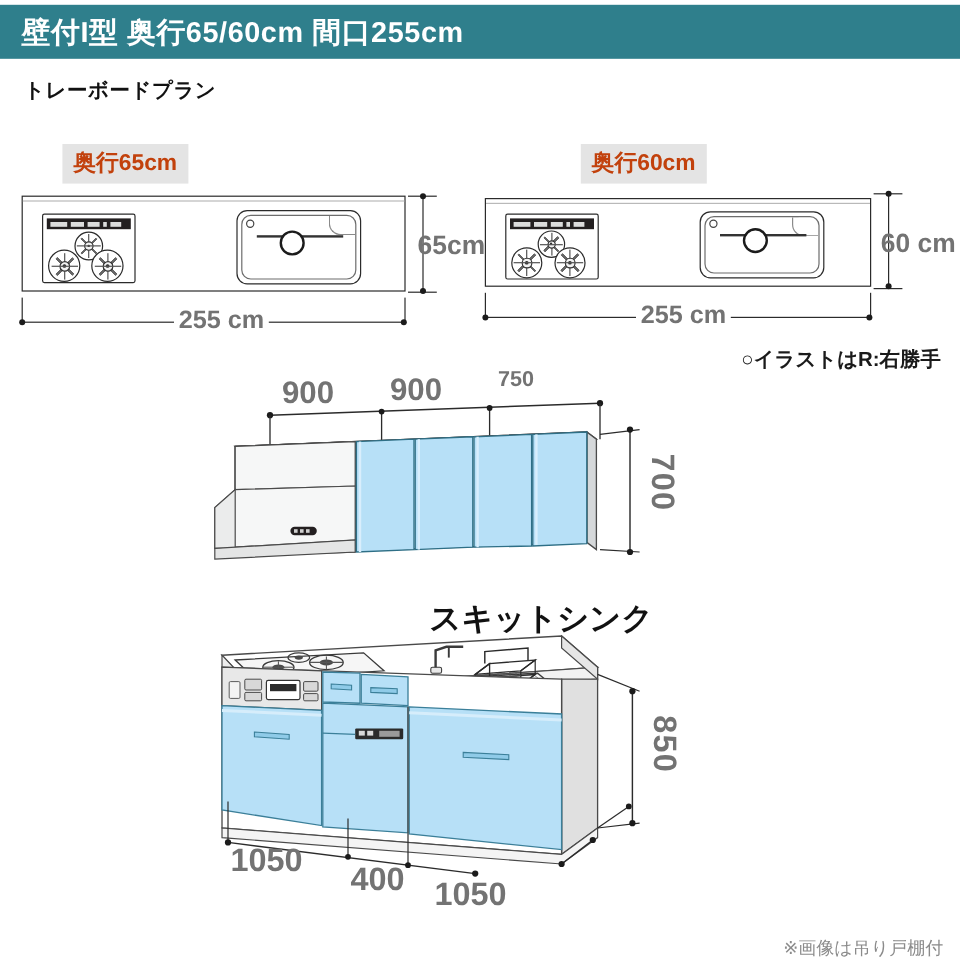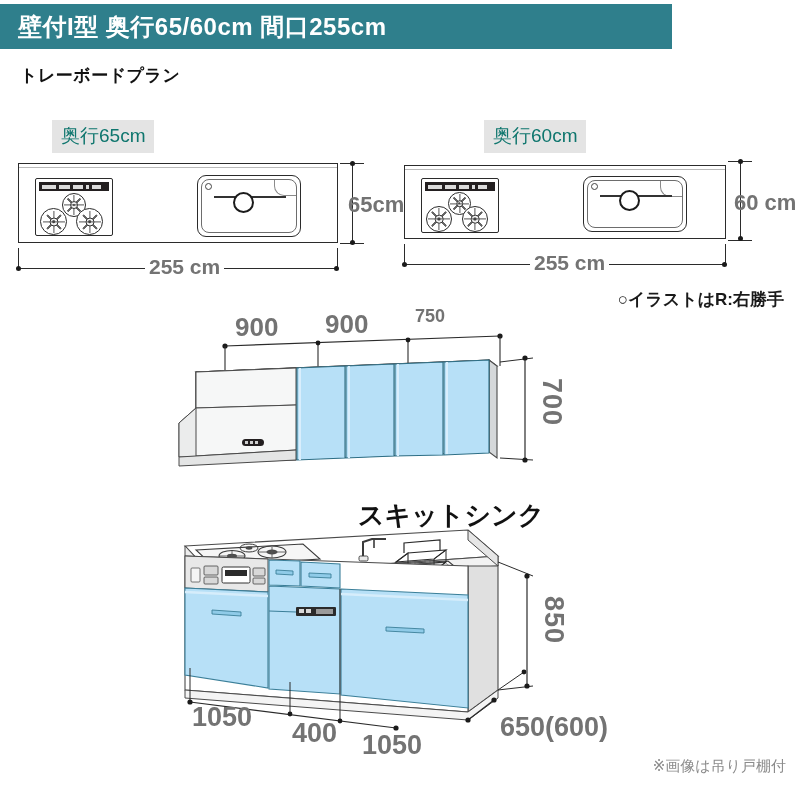--- a/index.html
+++ b/index.html
@@ -10,21 +10,21 @@
     font-family: "Liberation Sans", "DejaVu Sans", sans-serif;
     color: #1a1a1a;
     position: relative;
     overflow: hidden;
   }
 
   
   #title-band {
     position: absolute;
     left: 0; top: 4px;
-    width: 672px; height: 45px;
+    width: 800px; height: 45px;
     background: #2f7f8c;
     display: flex;
     align-items: center;
   }
   #title-band .title-text {
     color: #ffffff;
     font-size: 24px;
     font-weight: bold;
     letter-spacing: 0.5px;
     padding-left: 18px;
@@ -39,22 +39,22 @@
     font-weight: bold;
     color: #111;
     letter-spacing: 0.5px;
   }
 
   
   .depth-chip {
     position: absolute;
     background: #e4e4e4;
     font-size: 19px;
-    font-weight: normal;
-    color: #0f766e;
+    font-weight: bold;
+    color: #c2410c;
     padding: 3px 9px 4px 9px;
     white-space: nowrap;
   }
   #chip-left  { left: 52px;  top: 120px; }
   #chip-right { left: 484px; top: 120px; }
 
   
   .planview {
     position: absolute;
     border: 1.6px solid #2b2b2b;
@@ -169,21 +169,21 @@
     letter-spacing: 1px;
   }
 
   
   #note-hand {
     position: absolute; right: 16px; top: 288px;
     font-size: 17px; font-weight: bold; color: #1a1a1a;
     white-space: nowrap;
   }
   #note-bottom {
-    position: absolute; right: 14px; bottom: 24px;
+    position: absolute; right: 14px; bottom: 0;
     font-size: 15px; color: #8b8b8b;
     white-space: nowrap;
   }
 
   
   #upper-group { position: absolute; left: 0; top: 300px; width: 668px; height: 190px; }
   #lower-group { position: absolute; left: 0; top: 490px; width: 800px; height: 310px; }
 
   .svgflat { position: absolute; left: 0; top: 0; overflow: visible; }
 
@@ -477,16 +477,15 @@
     <line x1="498" y1="200" x2="533" y2="196" stroke="#2b2b2b" stroke-width="1.0"></line>
     <line x1="527" y1="86" x2="527" y2="196" stroke="#2b2b2b" stroke-width="1.2"></line>
     <circle cx="527" cy="86" r="2.6" fill="#1b1b1b"></circle>
     <circle cx="527" cy="196" r="2.6" fill="#1b1b1b"></circle>
   </svg>
 
   <div class="dimtext vert" style="left:538px; top:106px; font-size:27px;">850</div>
   <div class="dimtext" style="left:192px; top:212px; font-size:27px;">1050</div>
   <div class="dimtext" style="left:292px; top:228px; font-size:27px;">400</div>
   <div class="dimtext" style="left:362px; top:240px; font-size:27px;">1050</div>
-  <div class="dimtext" style="left:500px; top:222px; font-size:27px;">650(600)</div>
 </div>
 
 <div id="note-bottom">※画像は吊り戸棚付</div>
 
 </body></html>

